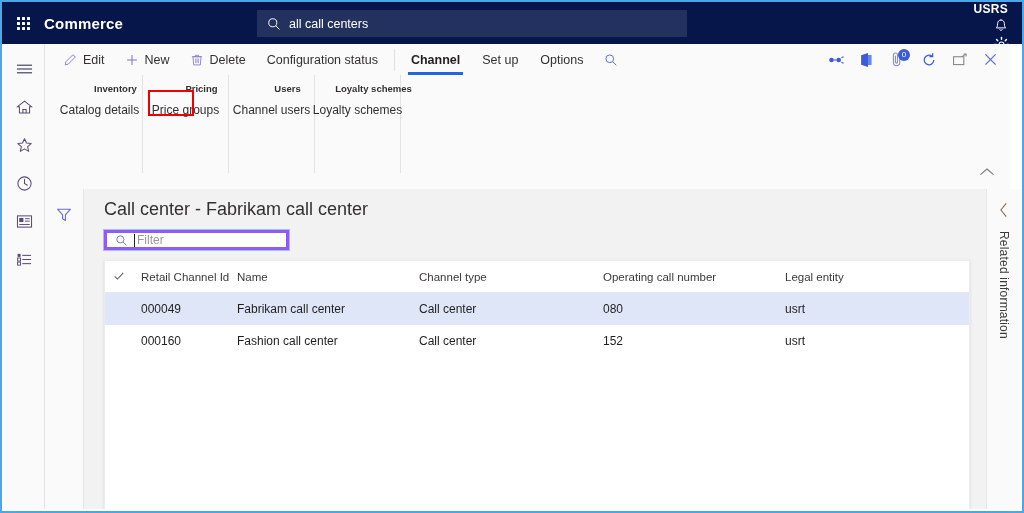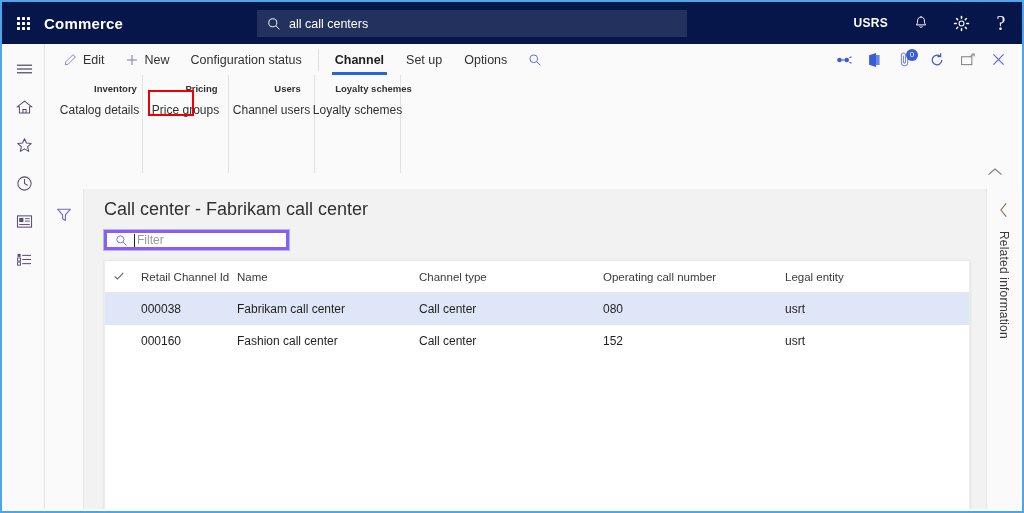--- a/index.html
+++ b/index.html
@@ -80,22 +80,23 @@
     color: #ffffff;
     font-size: 12.5px;
     white-space: nowrap;
   }
   .top-right {
     position: absolute;
     right: 6px;
     top: 0;
     height: 42px;
     display: flex;
-    align-items: center;
+    align-items: flex-end;
     gap: 2px;
+    flex-direction: column;
   }
   .usrs {
     color: #ffffff;
     font-size: 12px;
     font-weight: bold;
     padding: 0 12px;
     letter-spacing: 0.3px;
     cursor: pointer;
   }
   .top-icon {
@@ -132,21 +133,21 @@
     justify-content: center;
     cursor: pointer;
   }
   .rail-item:first-child { margin-top: 8px; }
 
   
   .actionpane {
     position: absolute;
     left: 43px;
     top: 42px;
-    right: 4px;
+    right: 12px;
     height: 145px;
     background: #fafafa;
     border-bottom: 1px solid #e9e9e9;
     box-sizing: border-box;
   }
   .tabstrip {
     position: relative;
     height: 31px;
     display: flex;
     align-items: center;
@@ -562,20 +563,35 @@
           <svg width="14" height="14" viewBox="0 0 16 16">
             <g stroke="#8a7fd6" stroke-width="1.3">
               <line x1="8" y1="2.4" x2="8" y2="13.6"></line>
               <line x1="2.4" y1="8" x2="13.6" y2="8"></line>
             </g>
           </svg>
         </span>
         <span>New</span>
       </div>
 
+      <div class="cmdbtn">
+        <span class="gl">
+          <svg width="14" height="14" viewBox="0 0 16 16">
+            <path d="M3.4 4.2h9.2l-.8 9.4H4.2z" fill="none" stroke="#8a7fd6" stroke-width="1.05"></path>
+            <line x1="2.2" y1="4.2" x2="13.8" y2="4.2" stroke="#8a7fd6" stroke-width="1.05"></line>
+            <path d="M6.2 4.2V2.6h3.6v1.6" fill="none" stroke="#8a7fd6" stroke-width="1.05"></path>
+            <g stroke="#8a7fd6" stroke-width=".85">
+              <line x1="6.4" y1="6.2" x2="6.4" y2="11.6"></line>
+              <line x1="8" y1="6.2" x2="8" y2="11.6"></line>
+              <line x1="9.6" y1="6.2" x2="9.6" y2="11.6"></line>
+            </g>
+          </svg>
+        </span>
+        <span>Delete</span>
+      </div>
 
       <div class="tabitem">
         <span>Configuration status</span>
       </div>
       <div class="cmd-sep"></div>
       <div class="tabitem active">
         <span>Channel</span>
       </div>
       <div class="tabitem">
         <span>Set up</span>
@@ -702,21 +718,21 @@
               <th class="col-id">Retail Channel Id</th>
               <th class="col-name">Name</th>
               <th class="col-type">Channel type</th>
               <th class="col-unit">Operating call number</th>
               <th class="col-legal">Legal entity</th>
             </tr>
           </thead>
           <tbody>
             <tr class="row-selected">
               <td class="col-check"></td>
-              <td class="col-id link">000038</td>
+              <td class="col-id link">000049</td>
               <td class="col-name">Fabrikam call center</td>
               <td class="col-type">Call center</td>
               <td class="col-unit">080</td>
               <td class="col-legal lnk">usrt</td>
             </tr>
             <tr>
               <td class="col-check"></td>
               <td class="col-id link">000160</td>
               <td class="col-name">Fashion call center</td>
               <td class="col-type">Call center</td>

